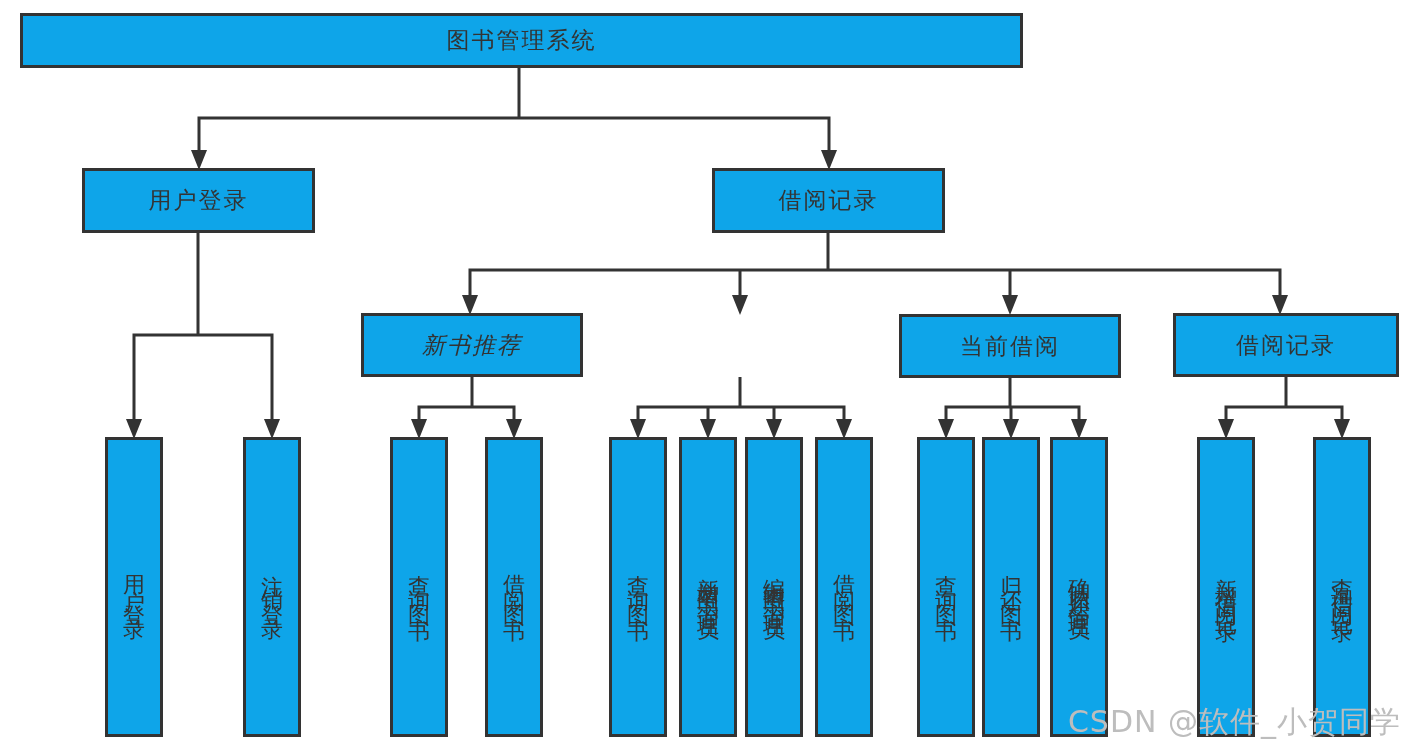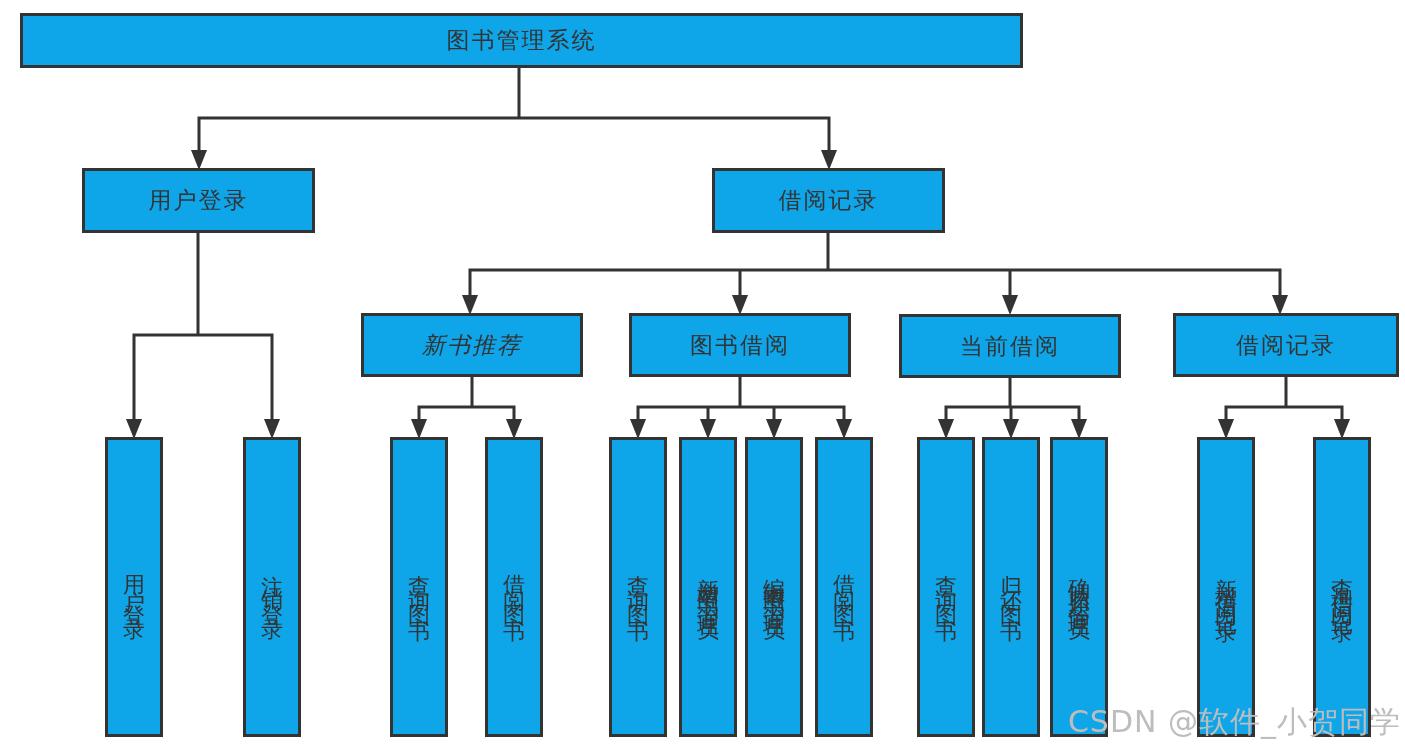--- a/index.html
+++ b/index.html
@@ -97,23 +97,20 @@
   <div class="node hbox" id="n-ulogin">
     <span>用户登录</span>
   </div>
   <div class="node hbox" id="n-bmgmt">
     <span>借阅记录</span>
   </div>
 
   <div class="node hbox" id="n-nbr">
     <span>新书推荐</span>
   </div>
-  <div class="node hbox" id="n-bb">
-    <span>图书借阅</span>
-  </div>
   <div class="node hbox" id="n-cb">
     <span>当前借阅</span>
   </div>
   <div class="node hbox" id="n-br">
     <span>借阅记录</span>
   </div>
 
   <div class="node vbox" id="n-ul1">
     <span class="sp4">用户登录</span>
   </div>

